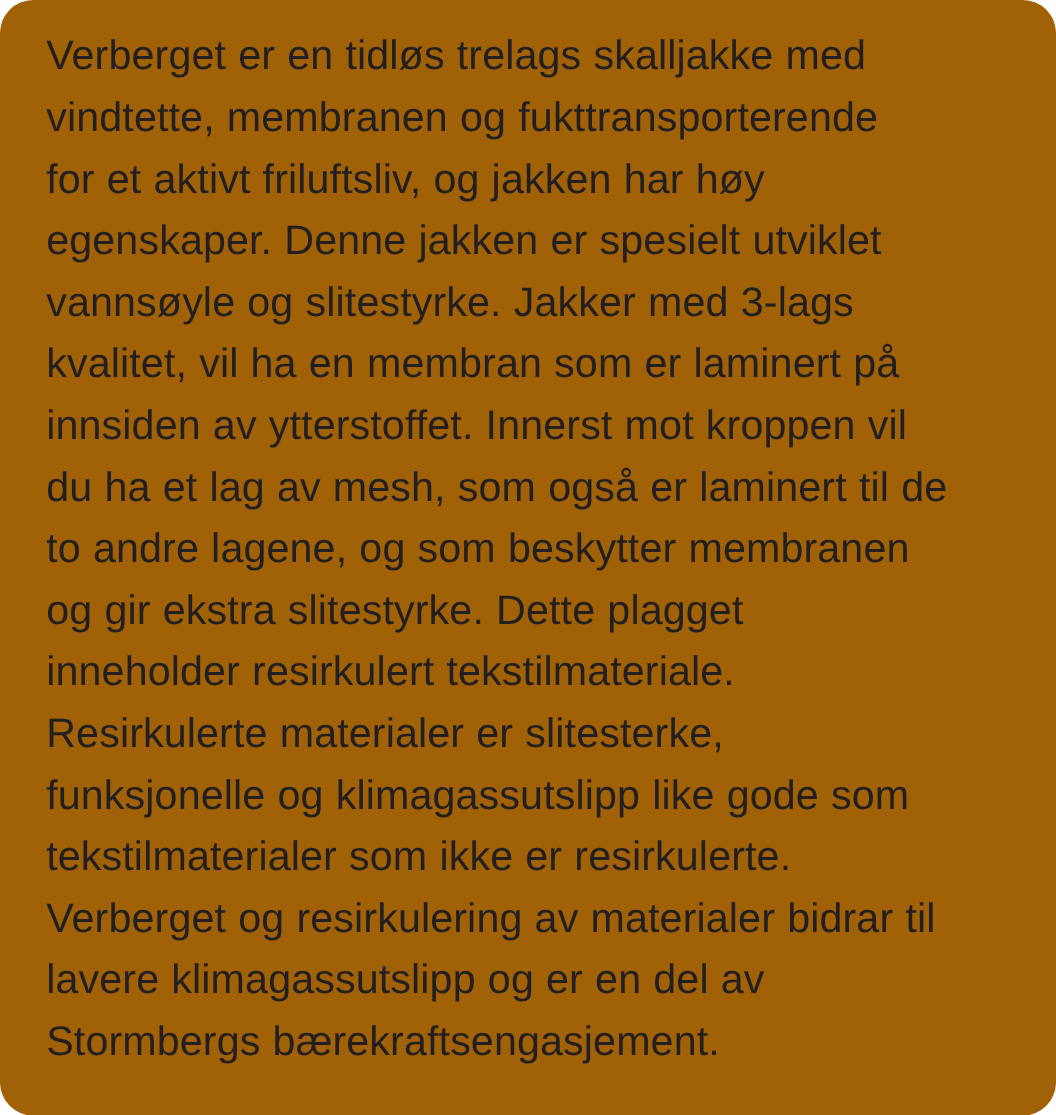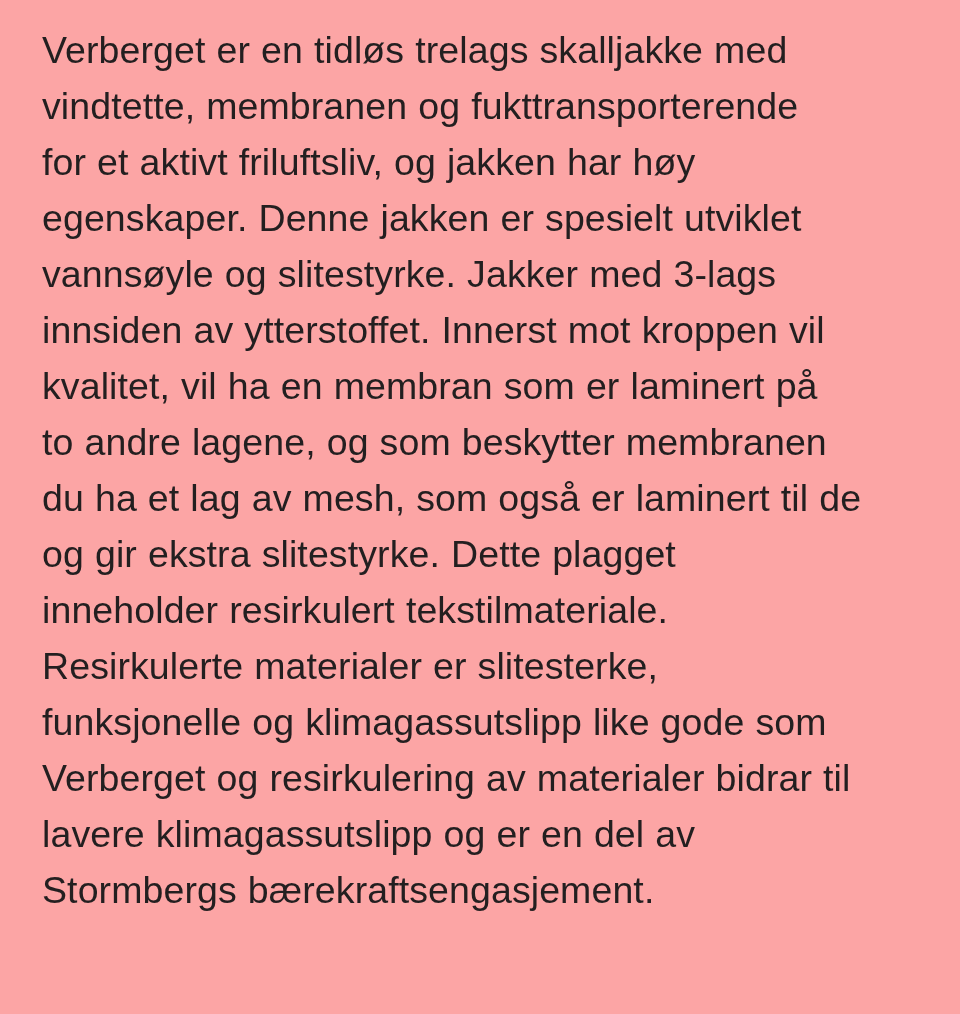--- a/index.html
+++ b/index.html
@@ -32,32 +32,33 @@
     word-spacing: 0.5px;
   }
   .description-block .ln {
     display: block;
     white-space: pre;
   }
 </style>
 </head>
 <body style="background: rgb(255, 255, 255);">
 
-<div class="page" style="background: #fca5a5;">
+<div class="page" style="background: #a16207; border-radius: 30px;">
   <p class="description-block" style="color: rgb(35, 31, 32);">
     <span class="ln">Verberget er en tidløs trelags skalljakke med</span>
     <span class="ln">vindtette, membranen og fukttransporterende</span>
     <span class="ln">for et aktivt friluftsliv, og jakken har høy</span>
     <span class="ln">egenskaper. Denne jakken er spesielt utviklet</span>
     <span class="ln">vannsøyle og slitestyrke. Jakker med 3-lags</span>
+    <span class="ln">kvalitet, vil ha en membran som er laminert på</span>
     <span class="ln">innsiden av ytterstoffet. Innerst mot kroppen vil</span>
-    <span class="ln">kvalitet, vil ha en membran som er laminert på</span>
+    <span class="ln">du ha et lag av mesh, som også er laminert til de</span>
     <span class="ln">to andre lagene, og som beskytter membranen</span>
-    <span class="ln">du ha et lag av mesh, som også er laminert til de</span>
     <span class="ln">og gir ekstra slitestyrke. Dette plagget</span>
     <span class="ln">inneholder resirkulert tekstilmateriale.</span>
     <span class="ln">Resirkulerte materialer er slitesterke,</span>
     <span class="ln">funksjonelle og klimagassutslipp like gode som</span>
+    <span class="ln">tekstilmaterialer som ikke er resirkulerte.</span>
     <span class="ln">Verberget og resirkulering av materialer bidrar til</span>
     <span class="ln">lavere klimagassutslipp og er en del av</span>
     <span class="ln">Stormbergs bærekraftsengasjement.</span>
   </p>
 </div>
 
 </body></html>

